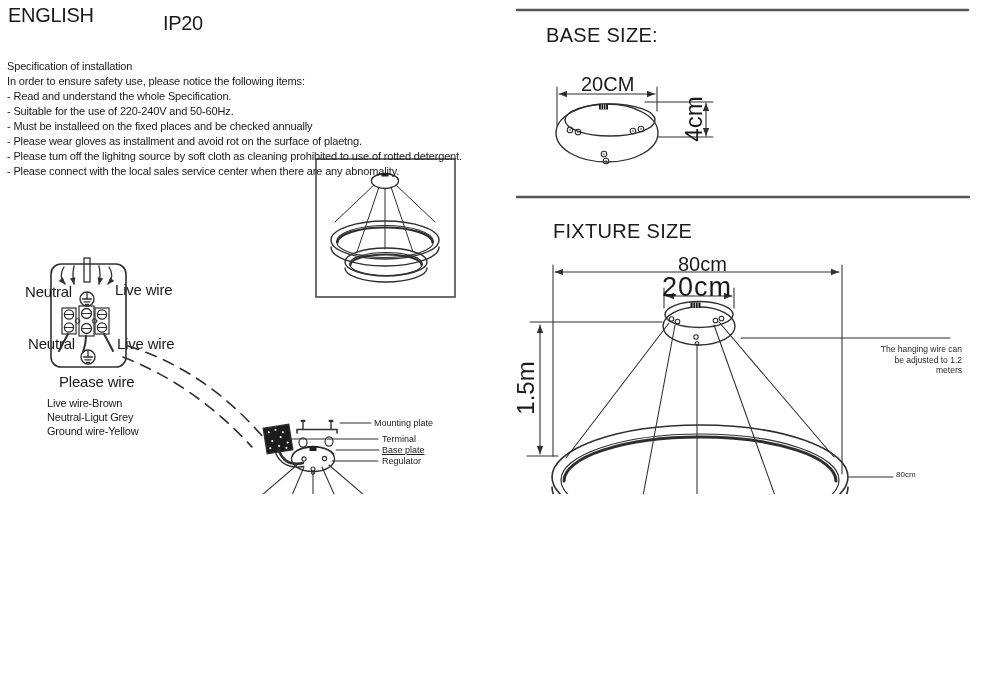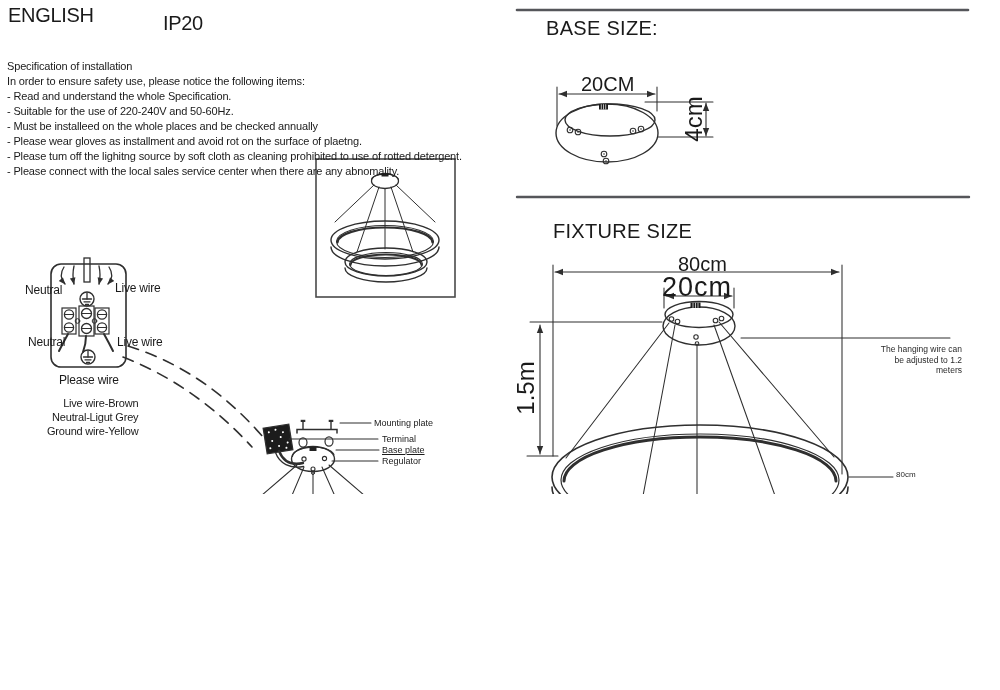--- a/index.html
+++ b/index.html
@@ -1,21 +1,21 @@
 <!DOCTYPE html>
 <html><head>
 <meta charset="utf-8">
 <style>
   html,body{margin:0;padding:0;background:#fff;}
   #page{position:relative;width:1000px;height:494px;background:#fff;overflow:hidden;
         font-family:"Liberation Sans", sans-serif;color:#1a1a1a;}
   .abs{position:absolute;white-space:nowrap;}
   .h1{font-size:20px;letter-spacing:-0.3px;}
   .spec{font-size:11px;letter-spacing:-0.15px;line-height:15px;margin-top:28px;}
-  .wlab{font-size:12px;letter-spacing:-0.2px;}
+  .wlab{font-size:15px;letter-spacing:-0.2px;}
   .leg{font-size:11px;letter-spacing:-0.2px;line-height:14px;}
   .plab{font-size:9px;}
   .sect{font-size:20px;letter-spacing:0.3px;}
   .dim20{font-size:20px;}
   .dimbig{font-size:27px;letter-spacing:1px;}
   .dimmed{font-size:24px;}
   .smlab{font-size:8px;color:#2a2a2a;}
   .note{font-size:8.5px;line-height:10.5px;white-space:normal;color:#2a2a2a;}
   .rot{display:flex;align-items:center;justify-content:center;transform:rotate(-90deg);}
   .foot{font-size:19px;}
@@ -269,43 +269,43 @@
   </svg>
 
   <div class="abs h1" style="left:8px;top:4px;">ENGLISH</div>
   <div class="abs h1" style="left:163px;top:4px;margin-top:8px;">IP20</div>
 
   <div class="abs spec" style="left:7px;top:31px;">
     <div>Specification of installation</div>
     <div>In order to ensure safety use, please notice the following items:</div>
     <div>- Read and understand the whole Specification.</div>
     <div>- Suitable for the use of 220-240V and 50-60Hz.</div>
-    <div>- Must be installeed on the whole places and be checked annually</div>
+    <div>- Must be installeed on the fixed places and be checked annually</div>
     <div>- Please wear gloves as installment and avoid rot on the surface of plaetng.</div>
     <div>- Please tum off the lighitng source by soft cloth as cleaning prohibited to use of rotted detergent.</div>
     <div>- Please connect with the local sales service center when there are any abnomality.</div>
   </div>
 
   <div class="abs wlab" style="left:25px;top:283px;">Neutral</div>
   <div class="abs wlab" style="left:115px;top:281px;">Live wire</div>
   <div class="abs wlab" style="left:28px;top:335px;">Neutral</div>
   <div class="abs wlab" style="left:117px;top:335px;">Live wire</div>
   <div class="abs wlab" style="left:59px;top:373px;">Please wire</div>
-  <div class="abs leg" style="left:47px;top:396px;text-align:right;">
+  <div class="abs leg" style="left:47px;top:396px;">
     <div>Live wire-Brown</div>
     <div>Neutral-Ligut Grey</div>
     <div>Ground wire-Yellow</div>
   </div>
 
   <div class="abs plab" style="left:374px;top:418px;">Mounting plate</div>
   <div class="abs plab" style="left:382px;top:433.5px;">Terminal</div>
   <div class="abs plab" style="left:382px;top:445px;text-decoration:underline;">Base plate</div>
   <div class="abs plab" style="left:382px;top:456px;">Regulator</div>
 
-  <div class="abs sect" style="left:546px;top:17px;text-align:right;">BASE SIZE:</div>
+  <div class="abs sect" style="left:546px;top:24px;text-align:right;">BASE SIZE:</div>
   <div class="abs dim20" style="left:581px;top:73px;">20CM</div>
   <div class="abs rot dimmed" style="left:671px;top:109px;width:46px;height:20px;">4cm</div>
 
   <div class="abs sect" style="left:553px;top:220px;">FIXTURE SIZE</div>
   <div class="abs dim20" style="left:678px;top:253px;">80cm</div>
   <div class="abs dimbig" style="left:662px;top:272px;">20cm</div>
   <div class="abs rot dimmed" style="left:499px;top:376px;width:54px;height:24px;">1.5m</div>
   <div class="abs note" style="left:876px;top:344px;width:86px;text-align:right;">The hanging wire can be adjusted to 1.2 meters</div>
   <div class="abs smlab" style="left:896px;top:470px;">80cm</div>
   <div class="abs smlab" style="left:890px;top:538px;">60cm</div>

